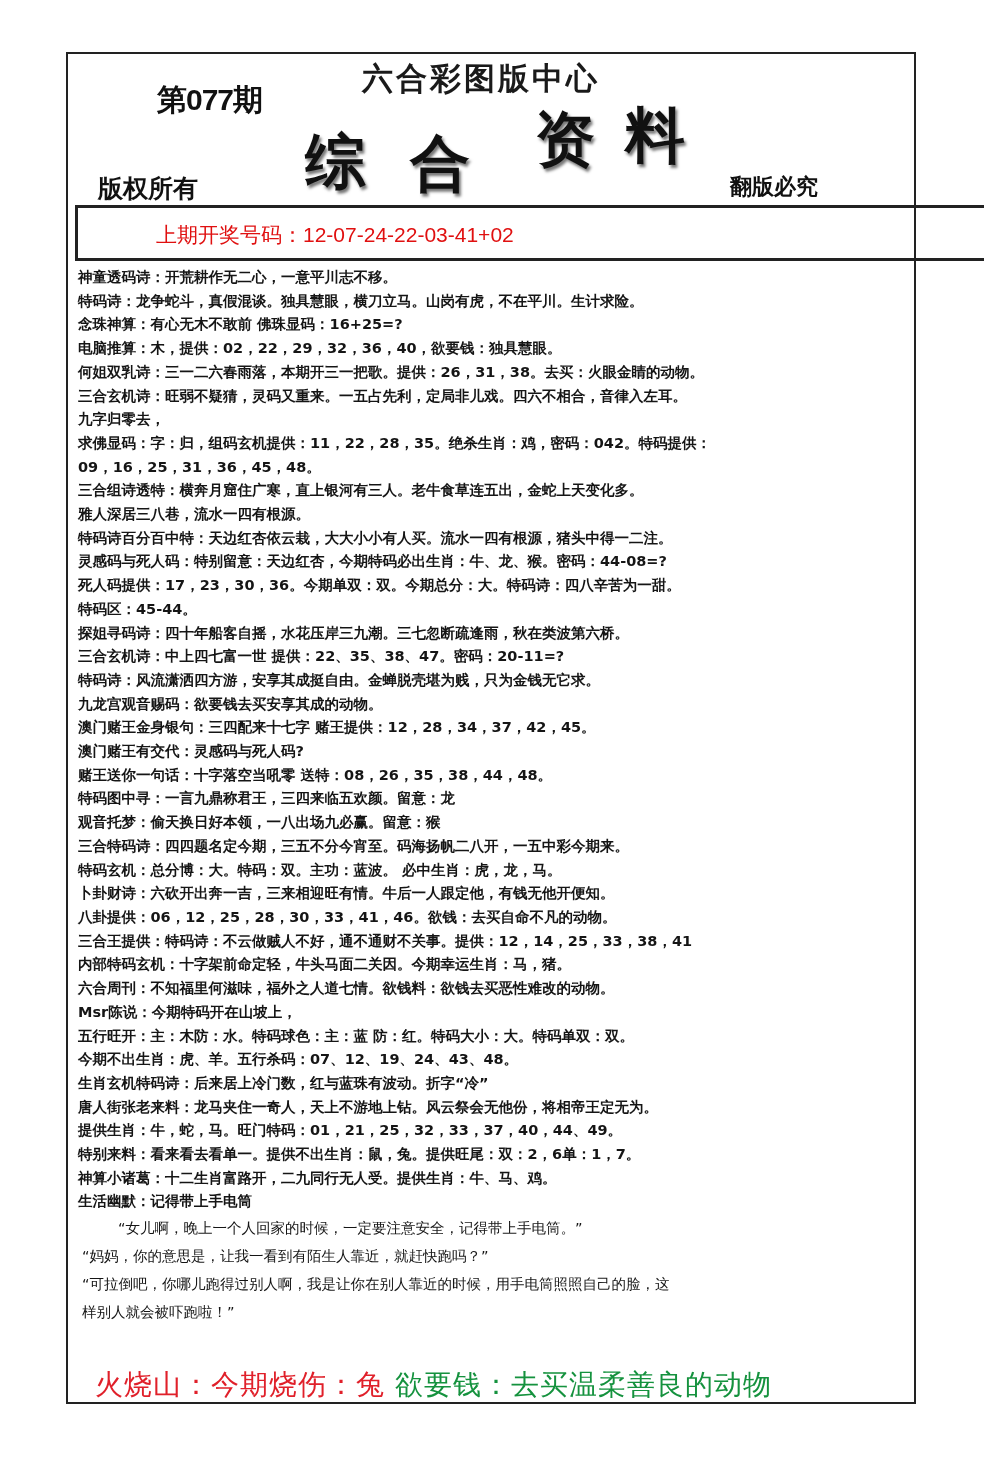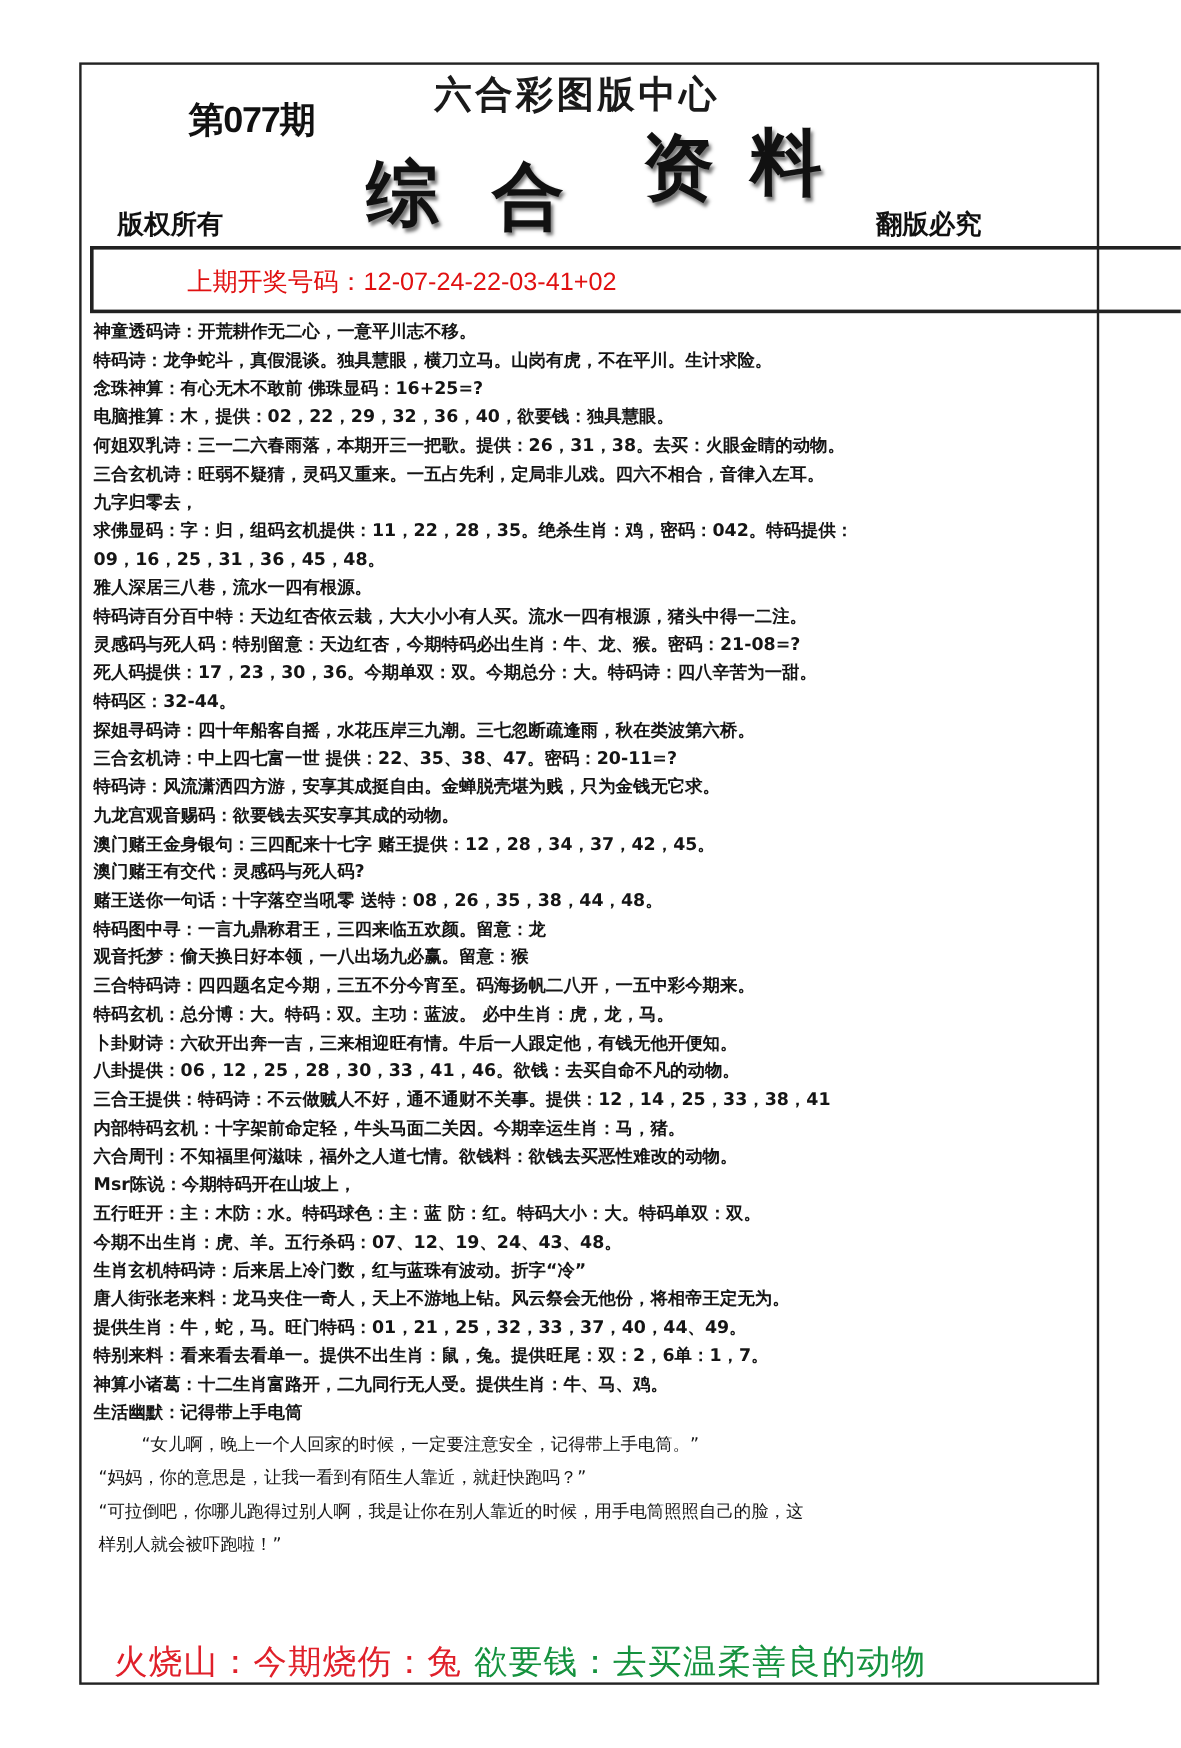--- a/index.html
+++ b/index.html
@@ -10,21 +10,21 @@
   .issue { position: absolute; left: 112px; top: 80px; font-family: "Liberation Sans", sans-serif;
            font-weight: bold; font-size: 30px; letter-spacing: -1px; color: #111; margin-left: 45px; }
   .center-title { position: absolute; left: 362px; top: 58px; font-size: 31px; letter-spacing: 3px;
                   font-weight: bold; color: #1a1a1a; }
   .big { position: absolute; font-size: 60px; font-weight: bold; color: #111;
          text-shadow: 2px 3px 3px #777; font-family: "DejaVu Serif", serif; }
   .big.c1 { left: 305px; top: 122px; }
   .big.c2 { left: 410px; top: 124px; }
   .big.c3 { left: 535px; top: 100px; }
   .big.c4 { left: 625px; top: 96px; }
-  .copy-l { position: absolute; left: 98px; top: 172px; font-size: 22px; font-weight: bold; }
+  .copy-l { position: absolute; left: 98px; top: 172px; font-size: 25px; font-weight: bold; }
   .copy-r { position: absolute; left: 730px; top: 172px; font-size: 22px; font-weight: bold; }
   .winbox { position: absolute; left: 75px; top: 205px; width: 960px; height: 56px;
             border: 3px solid #222; box-sizing: border-box; }
   .winbox .label { position: absolute; left: 78px; top: 13px; color: #e01010;
                    font-family: "Liberation Sans", sans-serif; font-size: 21px; }
   .content { position: absolute; left: 78px; top: 266px; width: 830px; }
   .line { font-size: 14.5px; line-height: 23.7px; white-space: nowrap; font-weight: bold; color: #151515; }
   .quote { padding-left: 40px; }
   .quote2 { padding-left: 4px; }
   .story { font-weight: normal; line-height: 28px; }
@@ -55,25 +55,26 @@
   <div id="lines">
       <div class="line">神童透码诗：开荒耕作无二心，一意平川志不移。</div>
       <div class="line">特码诗：龙争蛇斗，真假混谈。独具慧眼，横刀立马。山岗有虎，不在平川。生计求险。</div>
       <div class="line">念珠神算：有心无木不敢前 佛珠显码：16+25=?</div>
       <div class="line">电脑推算：木，提供：02，22，29，32，36，40，欲要钱：独具慧眼。</div>
       <div class="line">何姐双乳诗：三一二六春雨落，本期开三一把歌。提供：26，31，38。去买：火眼金睛的动物。</div>
       <div class="line">三合玄机诗：旺弱不疑猜，灵码又重来。一五占先利，定局非儿戏。四六不相合，音律入左耳。</div>
       <div class="line">九字归零去，</div>
       <div class="line">求佛显码：字：归，组码玄机提供：11，22，28，35。绝杀生肖：鸡，密码：042。特码提供：</div>
       <div class="line">09，16，25，31，36，45，48。</div>
+      <div class="line">三合组诗透特：横奔月窟住广寒，直上银河有三人。老牛食草连五出，金蛇上天变化多。</div>
       <div class="line">雅人深居三八巷，流水一四有根源。</div>
       <div class="line">特码诗百分百中特：天边红杏依云栽，大大小小有人买。流水一四有根源，猪头中得一二注。</div>
-      <div class="line">灵感码与死人码：特别留意：天边红杏，今期特码必出生肖：牛、龙、猴。密码：21-08=?</div>
+      <div class="line">灵感码与死人码：特别留意：天边红杏，今期特码必出生肖：牛、龙、猴。密码：44-08=?</div>
       <div class="line">死人码提供：17，23，30，36。今期单双：双。今期总分：大。特码诗：四八辛苦为一甜。</div>
-      <div class="line">特码区：32-44。</div>
+      <div class="line">特码区：45-44。</div>
       <div class="line">探姐寻码诗：四十年船客自摇，水花压岸三九潮。三七忽断疏逢雨，秋在类波第六桥。</div>
       <div class="line">三合玄机诗：中上四七富一世 提供：22、35、38、47。密码：20-11=?</div>
       <div class="line">特码诗：风流潇洒四方游，安享其成挺自由。金蝉脱壳堪为贱，只为金钱无它求。</div>
       <div class="line">九龙宫观音赐码：欲要钱去买安享其成的动物。</div>
       <div class="line">澳门赌王金身银句：三四配来十七字 赌王提供：12，28，34，37，42，45。</div>
       <div class="line">澳门赌王有交代：灵感码与死人码?</div>
       <div class="line">赌王送你一句话：十字落空当吼零 送特：08，26，35，38，44，48。</div>
       <div class="line">特码图中寻：一言九鼎称君王，三四来临五欢颜。留意：龙</div>
       <div class="line">观音托梦：偷天换日好本领，一八出场九必赢。留意：猴</div>
       <div class="line">三合特码诗：四四题名定今期，三五不分今宵至。码海扬帆二八开，一五中彩今期来。</div>

